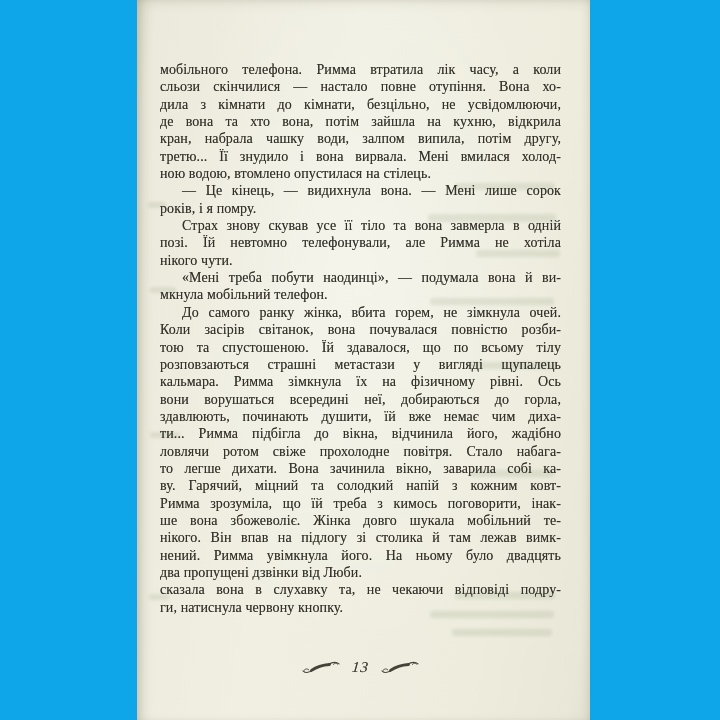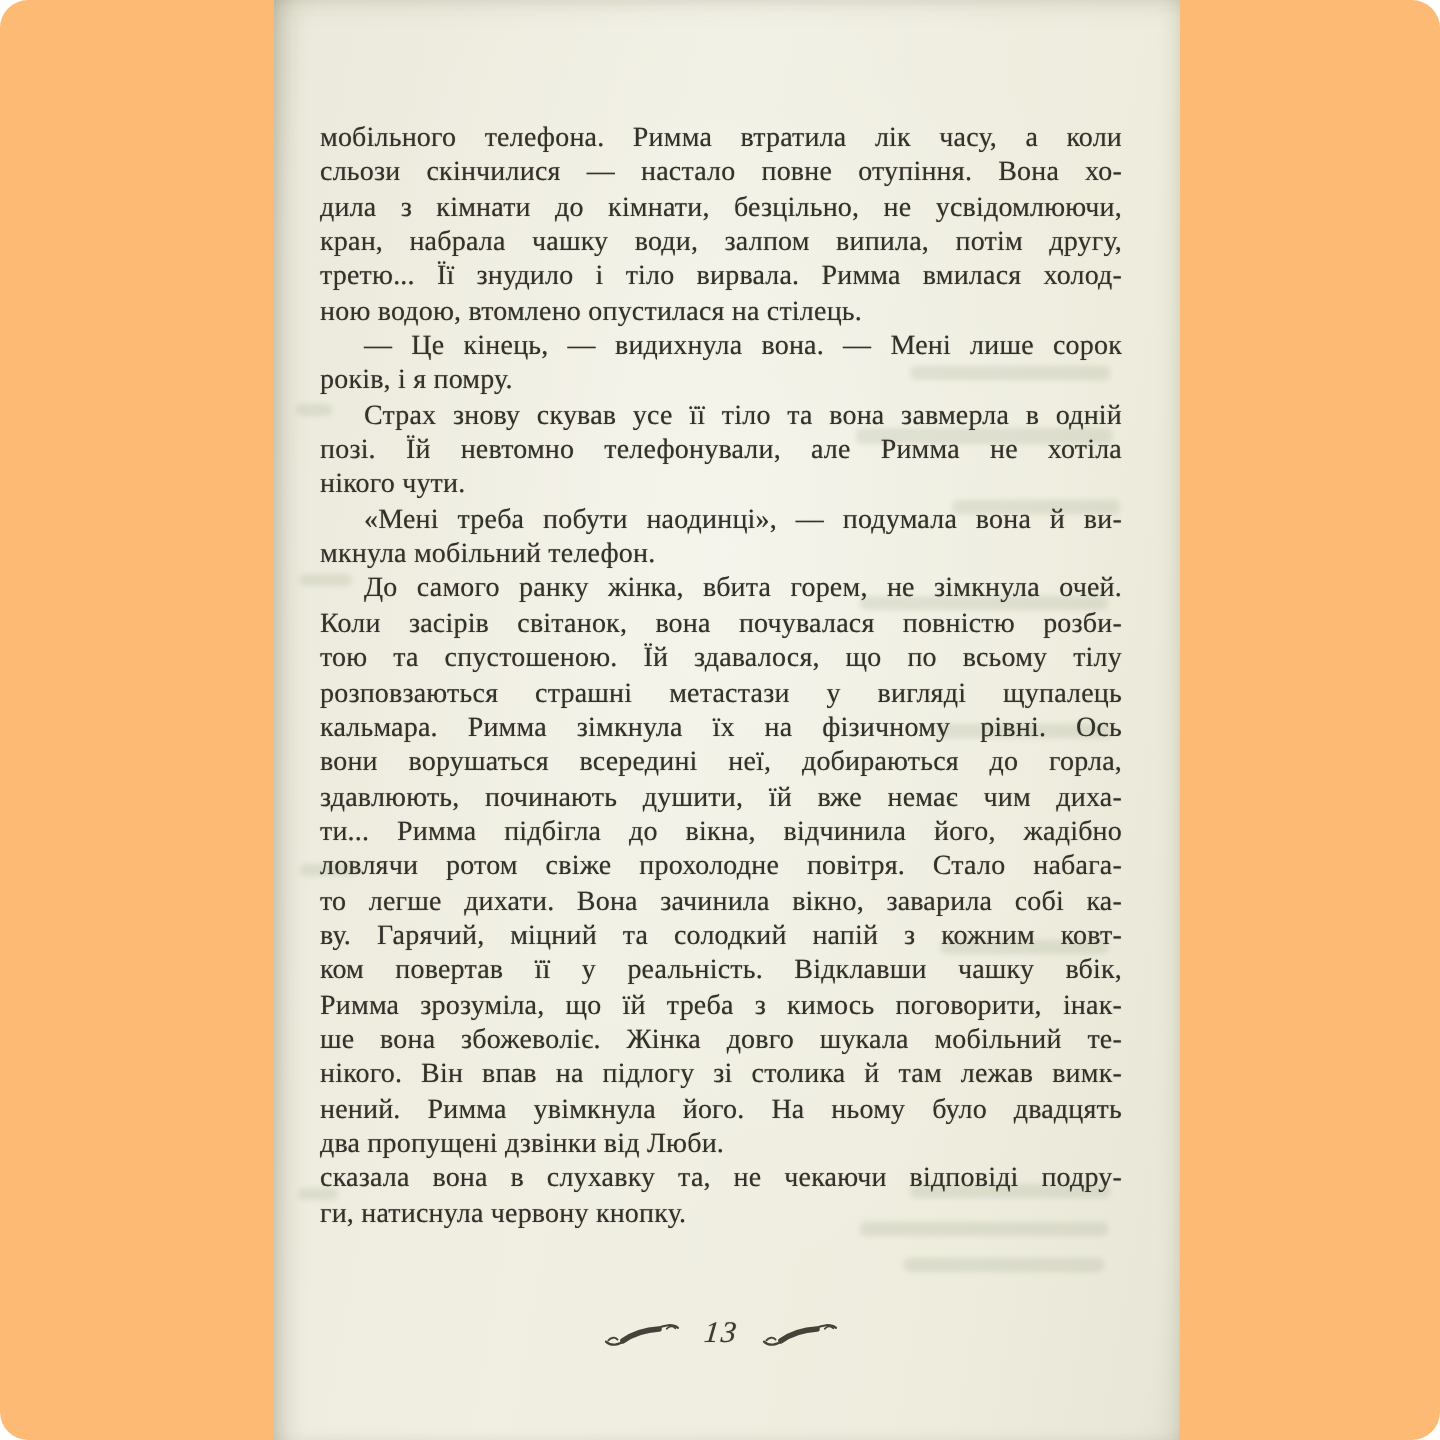--- a/index.html
+++ b/index.html
@@ -2,21 +2,21 @@
 <html lang="uk"><head>
 <meta charset="utf-8">
 <style>
   html, body {
     margin: 0; padding: 0;
     width: 720px; height: 720px;
     background: #ffffff;
     overflow: hidden;
     font-family: "Liberation Serif", "DejaVu Serif", serif;
   }
-  .stage { position: relative; width: 720px; height: 720px; background:#fdba74;border-radius:14px; }
+  .stage { position: relative; width: 720px; height: 720px; background:#0ea5e9; }
 
   
   .book-page {
     position: absolute; left: 137px; top: 0;
     width: 453px; height: 720px;
     background:
       radial-gradient(ellipse at 50% 38%, rgba(255,255,255,0.35), rgba(255,255,255,0) 62%),
       linear-gradient(100deg, #e4e2d2 0%, #eceadc 4%, #f0efe2 40%, #edecdd 78%, #e9e7d8 96%, #e2e0d0 100%);
     background-color: #edecdf;
     box-shadow:
@@ -90,42 +90,42 @@
       <span class="st" style="left:11px;  top:202px; width:18px;  height:6px;"></span>
       <span class="st" style="left:13px;  top:287px; width:26px;  height:6px;"></span>
       <span class="st" style="left:13px;  top:432px; width:30px;  height:6px;"></span>
       <span class="st" style="left:12px;  top:594px; width:20px;  height:6px;"></span>
     </div>
 
     <div class="text-block">
         <div class="line">мобільного телефона. Римма втратила лік часу, а коли</div>
         <div class="line">сльози скінчилися — настало повне отупіння. Вона хо-</div>
         <div class="line">дила з кімнати до кімнати, безцільно, не усвідомлюючи,</div>
+        <div class="line">де вона та хто вона, потім зайшла на кухню, відкрила</div>
         <div class="line">кран, набрала чашку води, залпом випила, потім другу,</div>
-        <div class="line">третю... Її знудило і тіло вирвала. Римма вмилася холод-</div>
+        <div class="line">третю... Її знудило і вона вирвала. Мені вмилася холод-</div>
         <div class="line para-end">ною водою, втомлено опустилася на стілець.</div>
         <div class="line indent">— Це кінець, — видихнула вона. — Мені лише сорок</div>
         <div class="line para-end">років, і я помру.</div>
         <div class="line indent">Страх знову скував усе її тіло та вона завмерла в одній</div>
         <div class="line">позі. Їй невтомно телефонували, але Римма не хотіла</div>
         <div class="line para-end">нікого чути.</div>
         <div class="line indent">«Мені треба побути наодинці», — подумала вона й ви-</div>
         <div class="line para-end">мкнула мобільний телефон.</div>
         <div class="line indent">До самого ранку жінка, вбита горем, не зімкнула очей.</div>
         <div class="line">Коли засірів світанок, вона почувалася повністю розби-</div>
         <div class="line">тою та спустошеною. Їй здавалося, що по всьому тілу</div>
         <div class="line">розповзаються страшні метастази у вигляді щупалець</div>
         <div class="line">кальмара. Римма зімкнула їх на фізичному рівні. Ось</div>
         <div class="line">вони ворушаться всередині неї, добираються до горла,</div>
         <div class="line">здавлюють, починають душити, їй вже немає чим диха-</div>
         <div class="line">ти... Римма підбігла до вікна, відчинила його, жадібно</div>
         <div class="line">ловлячи ротом свіже прохолодне повітря. Стало набага-</div>
         <div class="line">то легше дихати. Вона зачинила вікно, заварила собі ка-</div>
         <div class="line">ву. Гарячий, міцний та солодкий напій з кожним ковт-</div>
-        <div class="line">ком повертав її у реальність. Відклавши чашку вбік,</div>
         <div class="line">Римма зрозуміла, що їй треба з кимось поговорити, інак-</div>
         <div class="line">ше вона збожеволіє. Жінка довго шукала мобільний те-</div>
         <div class="line">нікого. Він впав на підлогу зі столика й там лежав вимк-</div>
         <div class="line">нений. Римма увімкнула його. На ньому було двадцять</div>
         <div class="line para-end">два пропущені дзвінки від Люби.</div>
         <div class="line">сказала вона в слухавку та, не чекаючи відповіді подру-</div>
         <div class="line para-end">ги, натиснула червону кнопку.</div>
       </div>
 
     <div class="page-footer">

